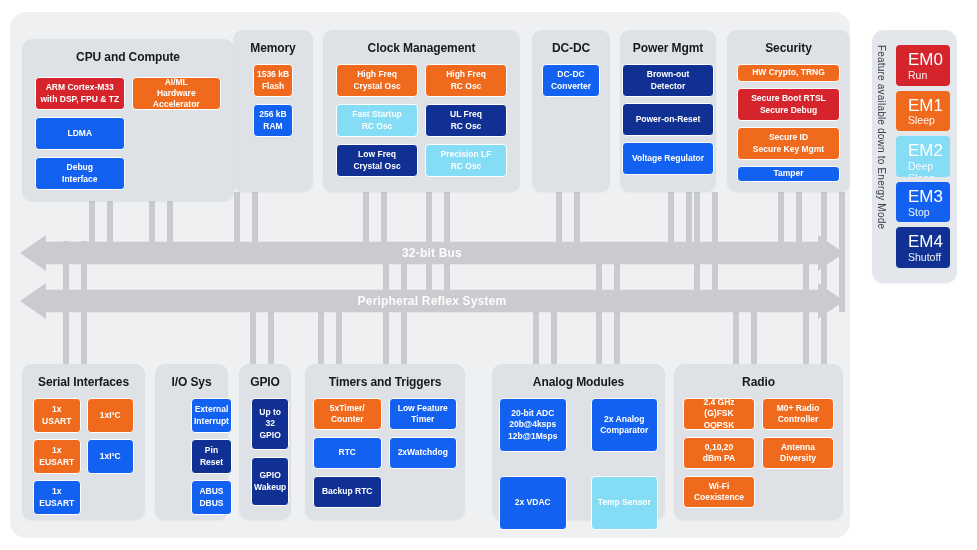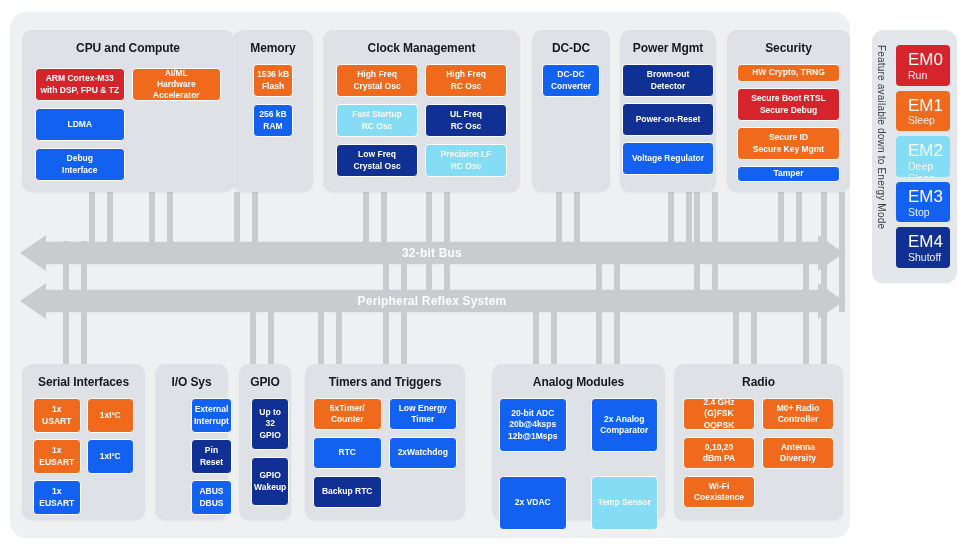--- a/index.html
+++ b/index.html
@@ -97,21 +97,21 @@
   <div class="conn" style="left:733px;top:290px;height:74px"></div>
   <div class="conn" style="left:803px;top:255px;height:109px"></div>
 
   <div class="bus" style="top:235px">
     <span>32-bit Bus</span>
   </div>
   <div class="bus" style="top:283px">
     <span>Peripheral Reflex System</span>
   </div>
 
-  <section class="card card-cpu" style="left:22px;top:30px;width:212px;height:162px">
+  <section class="card card-cpu" style="left:22px;top:39px;width:212px;height:162px">
     <h3>CPU and Compute</h3>
     <div class="blocks cols2">
       <div class="blk c-red">ARM Cortex-M33
 with DSP, FPU &amp; TZ</div>
       <div class="blk c-orange">AI/ML
 Hardware
 Accelerator</div>
       <div class="blk c-blue col1">LDMA</div>
       <div class="blk c-blue col1">Debug
 Interface</div>
@@ -208,21 +208,21 @@
       <div class="blk c-navy">GPIO
 Wakeup</div>
     </div>
   </section>
 
   <section class="card card-timers" style="left:305px;top:364px;width:160px;height:156px">
     <h3>Timers and Triggers</h3>
     <div class="blocks cols2">
       <div class="blk c-orange">5xTimer/
 Counter</div>
-      <div class="blk c-blue">Low Energy
+      <div class="blk c-blue">Low Feature
 Timer</div>
       <div class="blk c-blue">RTC</div>
       <div class="blk c-blue">2xWatchdog</div>
       <div class="blk c-navy col1">Backup RTC</div>
     </div>
   </section>
 
   <section class="card card-analog" style="left:492px;top:364px;width:173px;height:156px">
     <h3>Analog Modules</h3>
     <div class="blocks cols2">

